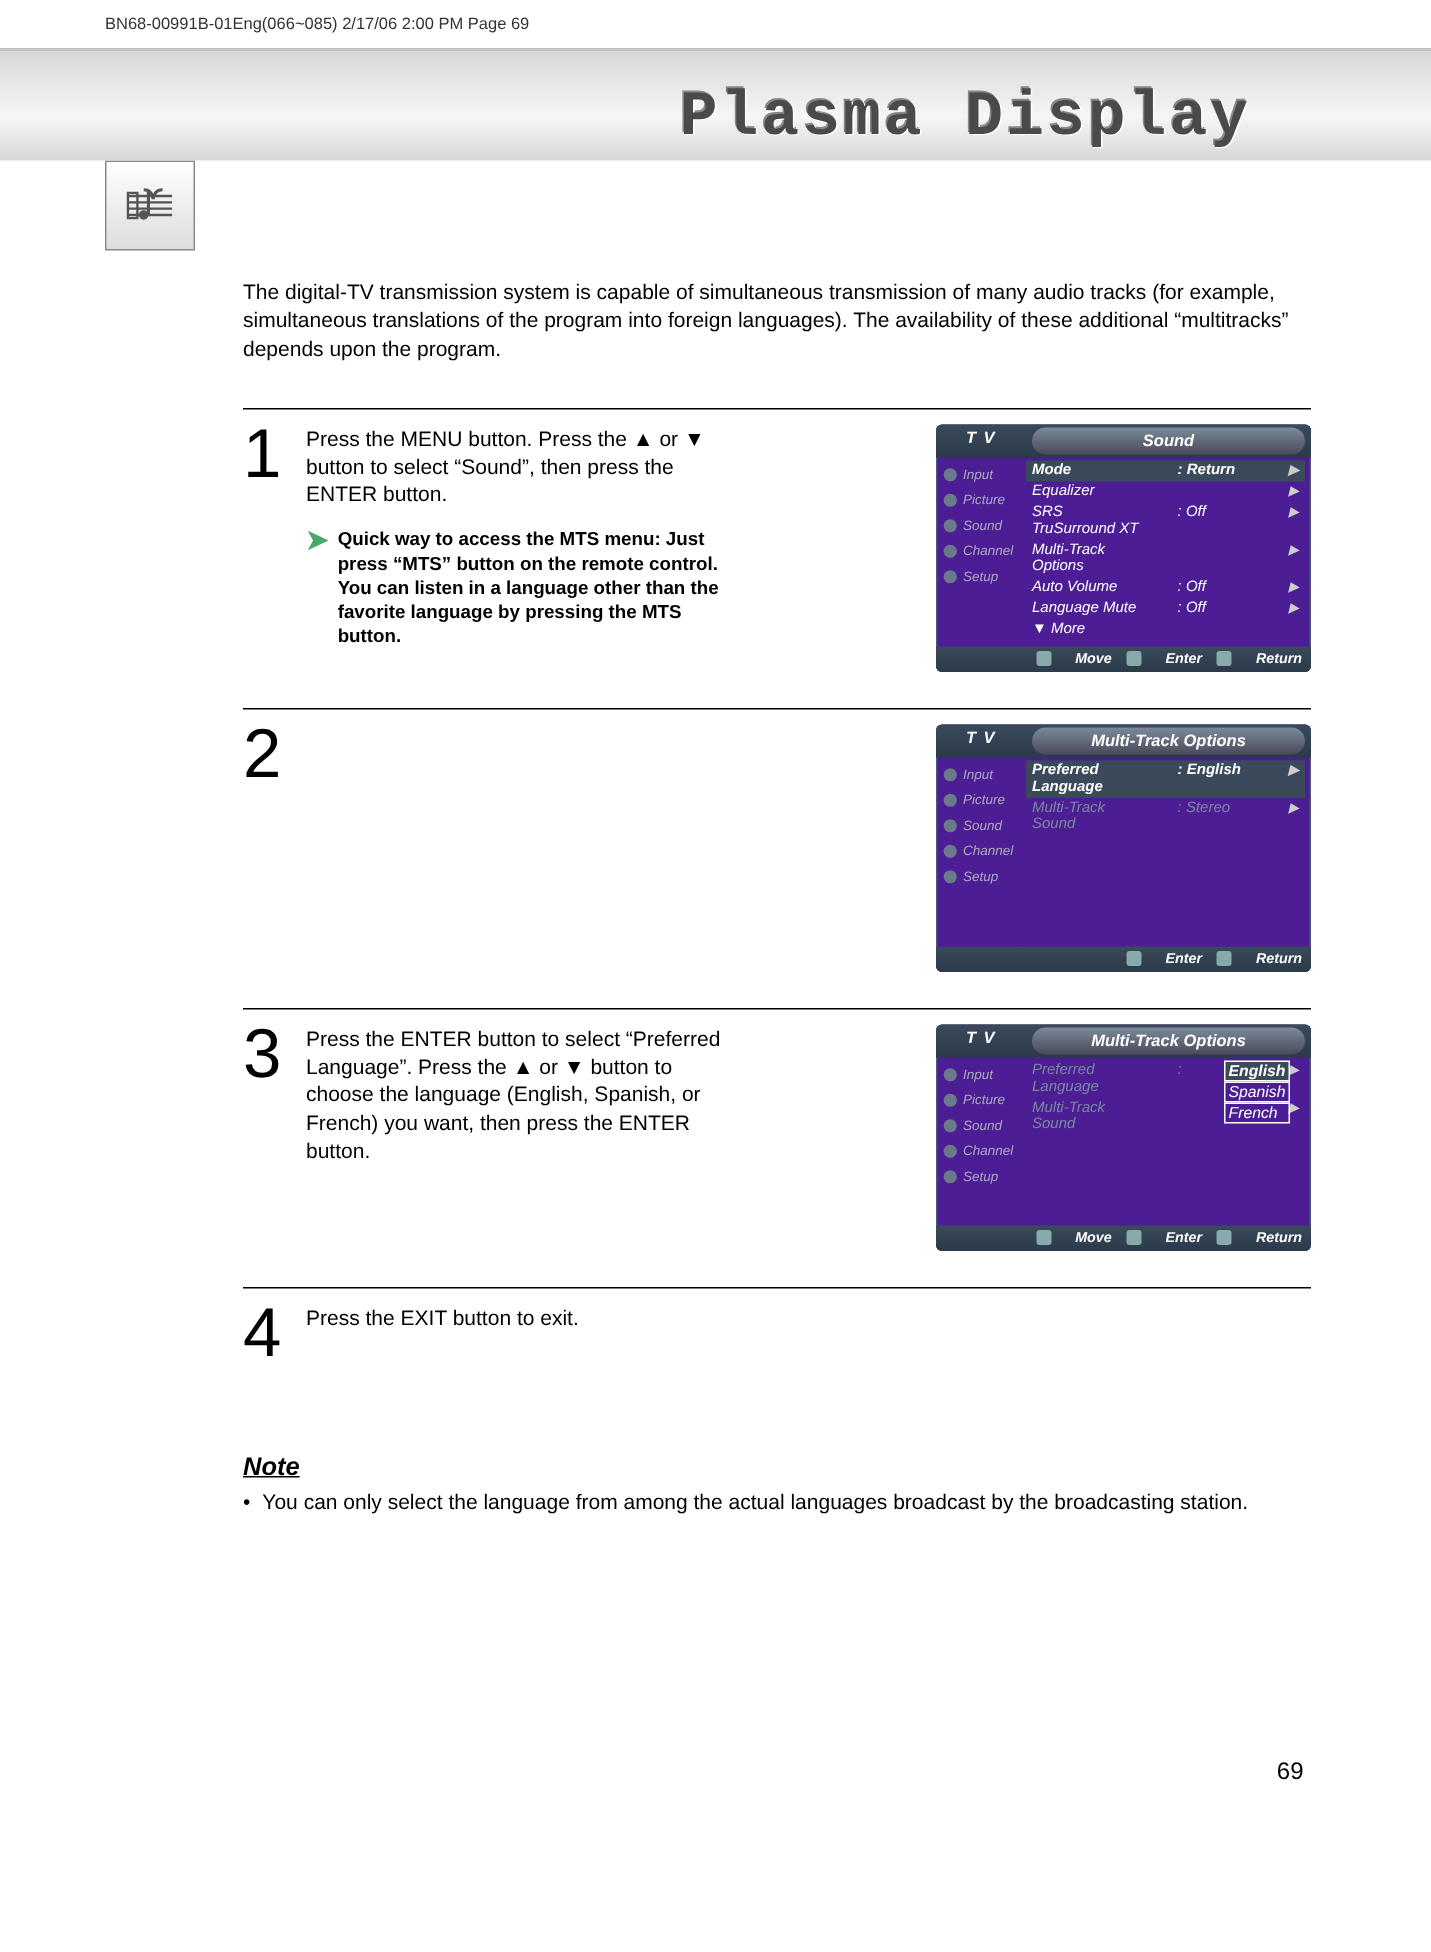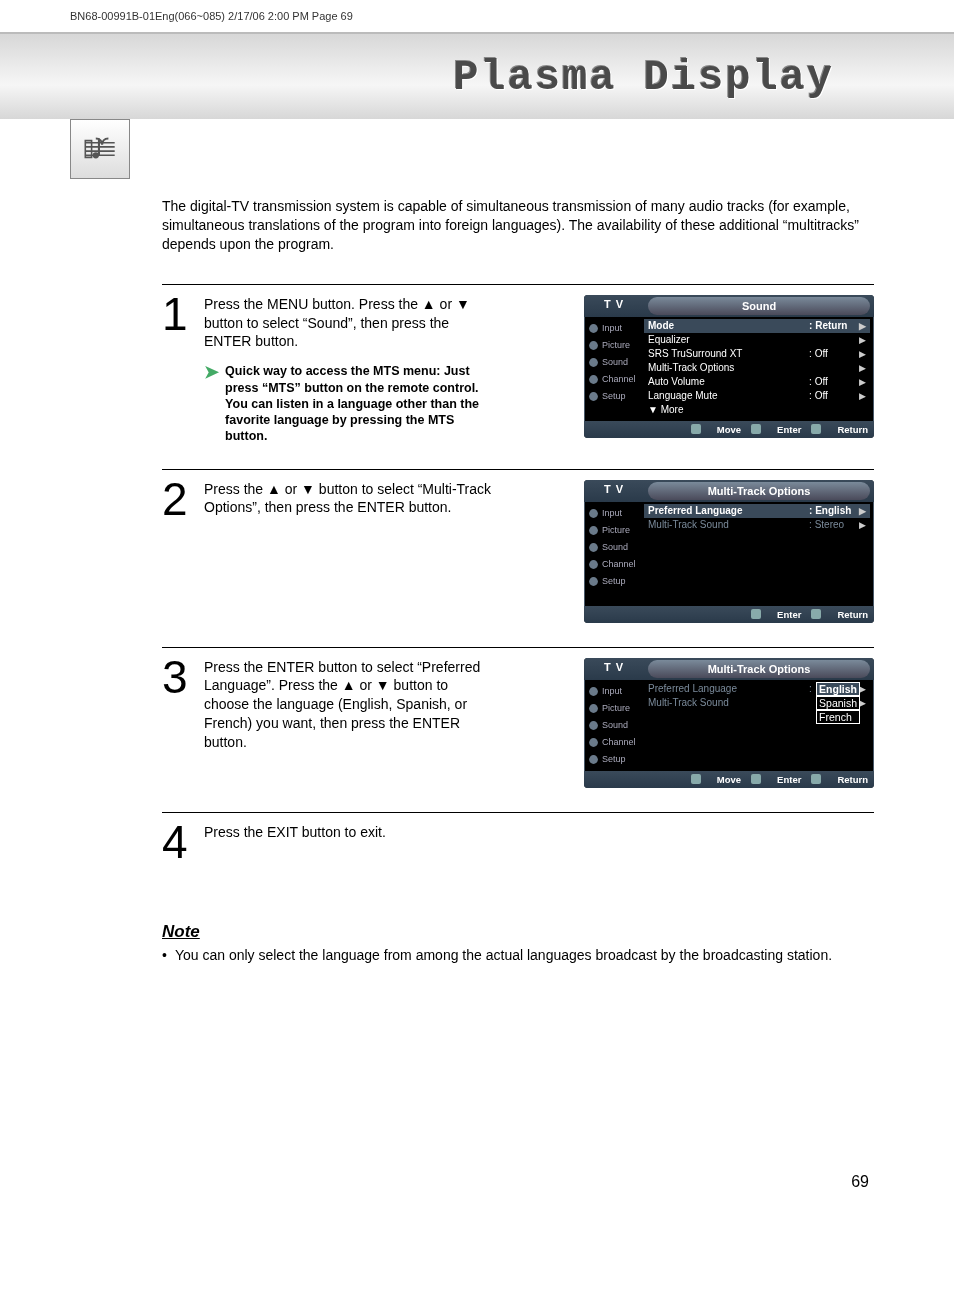--- a/index.html
+++ b/index.html
@@ -12,21 +12,21 @@
     color: #000;
     font-size: 14px;
   }
   .page-header {
     font-size: 11px;
     padding: 10px 70px;
     color: #333;
     border-bottom: 1px solid #bbb;
   }
   .banner {
-    height: 86px;
+    height: 74px;
     background: linear-gradient(#d7d7d7,#ececec 40%,#f6f6f6 60%,#d7d7d7);
     position: relative;
     border-top: 1px solid #bbb;
   }
   .banner-title {
     position: absolute;
     right: 120px;
     top: 20px;
     font-family: "Courier New", monospace;
     font-weight: bold;
@@ -51,30 +51,30 @@
   .intro{margin:18px 0 30px 92px;font-size:14px;line-height:1.35;}
   .steps{margin-left:92px;}
   .step{display:flex;gap:12px;border-top:1px solid #000;padding-top:10px;margin-bottom:24px;}
   .step-num{font-family:"Arial Narrow",Arial;font-weight:300;font-size:46px;line-height:0.85;width:30px;flex-shrink:0;}
   .step-body{width:290px;font-size:14px;line-height:1.35;}
   .tip{display:flex;gap:6px;margin-top:12px;font-size:12.5px;line-height:1.3;font-weight:bold;}
   .tip-arrow{color:#4a6;font-size:18px;line-height:1;}
   .step-menu{margin-left:auto;}
 
   
-  .osd{width:290px;background:#000000;border-radius:4px;color:#fff;font-size:10.5px;box-shadow:inset 0 0 0 1px #4a5a6a;}
+  .osd{width:250px;background:#4c1d95;border-radius:4px;color:#fff;font-size:10.5px;box-shadow:inset 0 0 0 1px #4a5a6a;font-style:italic;}
   .osd-top{display:flex;background:linear-gradient(#3a4a5a,#2a3a4a);border-radius:4px 4px 0 0;overflow:hidden;}
   .osd-tv{width:60px;text-align:center;padding:3px 0;font-weight:bold;letter-spacing:1px;font-size:11px;}
   .osd-tab{flex:1;text-align:center;padding:3px 0;font-weight:bold;background:linear-gradient(#7a8a9a,#4a4a5a);border-radius:10px;margin:2px 4px;font-size:11px;}
   .osd-body{display:flex;}
   .osd-side{width:60px;padding:3px 0;}
   .osd-side-item{display:flex;align-items:center;gap:3px;padding:3px 4px;font-size:9px;color:#aab;}
   .osd-side-item svg{width:11px;height:11px;flex-shrink:0;}
   .osd-list{flex:1;padding:2px 4px 4px 0;}
-  .osd-row{display:flex;padding:1.5px 4px;font-size:10px;align-items:center;}
+  .osd-row{display:flex;padding:1.5px 4px;font-size:10px;gap:24px;}
   .osd-row.hl{background:#3a4a5a;font-weight:bold;}
   .osd-row.dim{color:#7a8a9a;}
   .osd-row .lab{flex:1;}
   .osd-row .val{min-width:50px;}
   .osd-row .arr{font-size:9px;color:#ccc;}
   .osd-foot{display:flex;justify-content:flex-end;gap:10px;background:linear-gradient(#3a4a5a,#2a3a4a);padding:3px 6px;border-radius:0 0 4px 4px;font-size:9.5px;font-weight:bold;}
   .osd-foot span{display:flex;align-items:center;gap:16px;}
   .osd-foot .ic{display:inline-block;width:10px;height:10px;background:#8aa;border-radius:2px;}
   .popup{border:1px solid #fff;padding:0 2px;margin-right:8px;}
   .popup.sel{background:#3a4a5a;font-weight:bold;}
@@ -208,21 +208,20 @@
                 <span class="ic"></span>
                 <span>Return</span>
               </span>
           </div>
         </div>
       </div>
     </div>
 
     <div class="step">
       <div class="step-num">2</div>
-      <div class="step-body">Press the ▲ or ▼ button to select “Multi-Track Options”, then press the ENTER button.</div>
       <div class="step-menu">
         <div class="osd">
           <div class="osd-top">
             <div class="osd-tv">T V</div>
             <div class="osd-tab">Multi-Track Options</div>
           </div>
           <div class="osd-body">
             <div class="osd-side" id="side2">
                 <div class="osd-side-item">
                   <svg viewBox="0 0 10 10">

